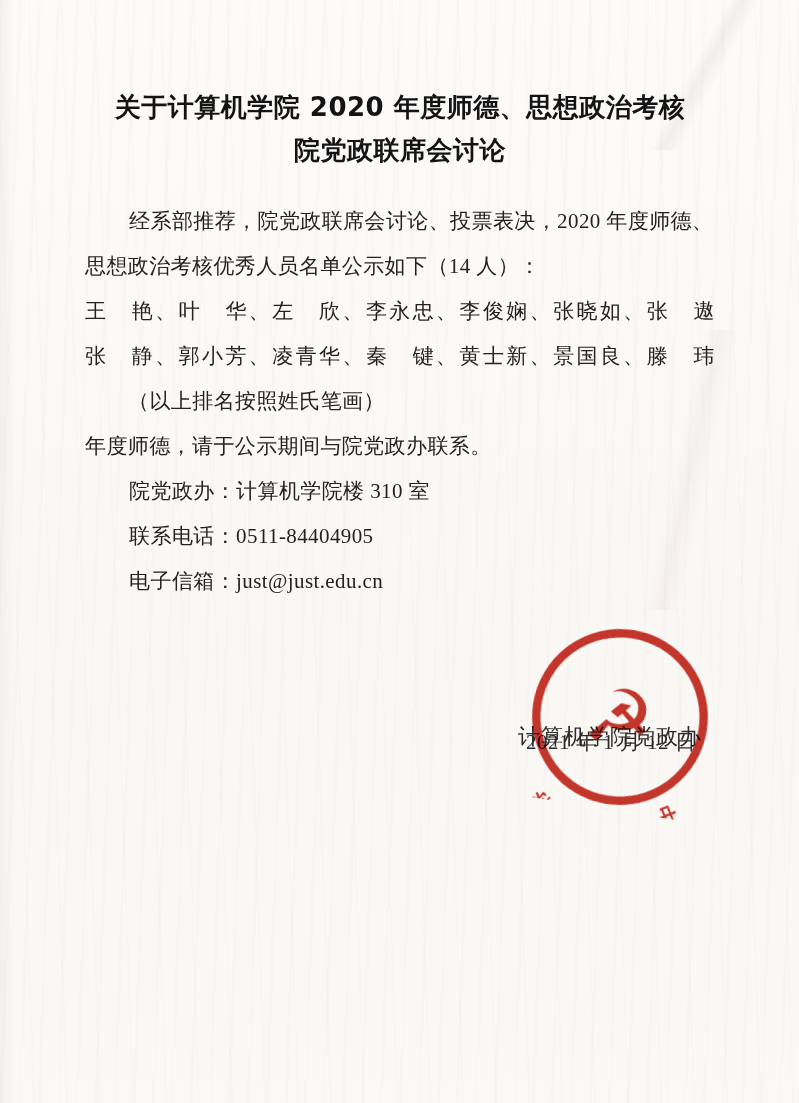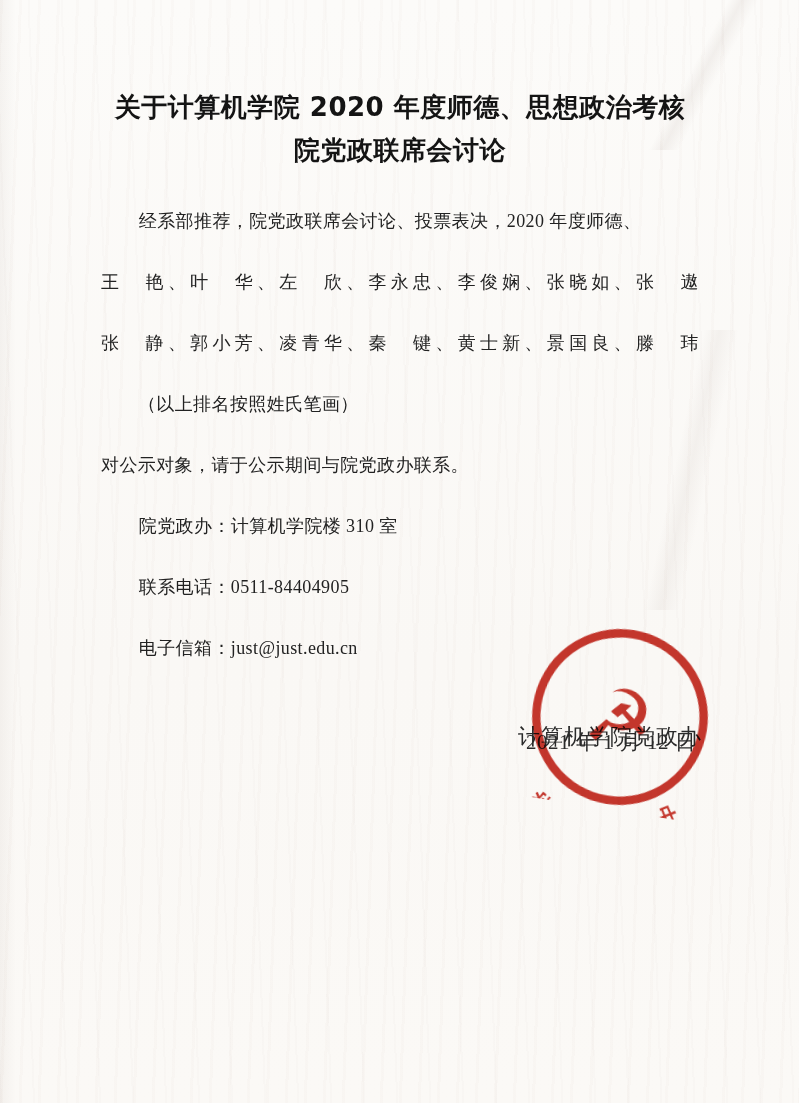--- a/index.html
+++ b/index.html
@@ -35,21 +35,21 @@
     margin:0; padding-top:86px;
     font-family:"DejaVu Sans","Liberation Sans",sans-serif;
     font-weight:bold; color:#141414;
     font-size:26px; line-height:43px; text-align:center;
     letter-spacing:0.5px;
   }
   .title .tline { display:block; }
 
   .bodytext { margin-top:27px; }
   p.line {
-    margin:16px; font-size:18px; line-height:45px;
+    margin:0; font-size:21px; line-height:45px;
     color:#222; letter-spacing:0.4px;
   }
   p.nowrap { white-space:nowrap; }
   p.indent { text-indent:2.1em; }
   p.names  { text-align:justify; text-align-last:justify; }
   p.note   { padding-left:2.05em; }
   .gap-before { margin-top:35px; }
 
   .signer {
     position:absolute; left:518px; top:722px;
@@ -82,25 +82,26 @@
 
   <div class="content">
 
     <h1 class="title">
       <span class="tline">关于计算机学院 2020 年度师德、思想政治考核</span>
       <span class="tline">院党政联席会讨论</span>
     </h1>
 
     <div class="bodytext">
       <p class="line nowrap indent">经系部推荐，院党政联席会讨论、投票表决，2020 年度师德、</p>
+      <p class="line nowrap">思想政治考核优秀人员名单公示如下（14 人）：</p>
       <p class="line names">王　艳、叶　华、左　欣、李永忠、李俊娴、张晓如、张　遨</p>
       <p class="line names">张　静、郭小芳、凌青华、秦　键、黄士新、景国良、滕　玮</p>
       <p class="line nowrap note">（以上排名按照姓氏笔画）</p>
 
-      <p class="line nowrap">对公示对象，请于公示期间与院党政办联系。</p>
+      <p class="line nowrap">年度师德，请于公示期间与院党政办联系。</p>
       <p class="line nowrap indent">院党政办：计算机学院楼 310 室</p>
       <p class="line nowrap indent">联系电话：0511-84404905</p>
       <p class="line nowrap indent">电子信箱：just@just.edu.cn</p>
     </div>
   </div>
 
   <div class="signer">计算机学院党政办</div>
   <div class="sign-date">2021 年 1 月 12 日</div>
 
   <div class="seal">

